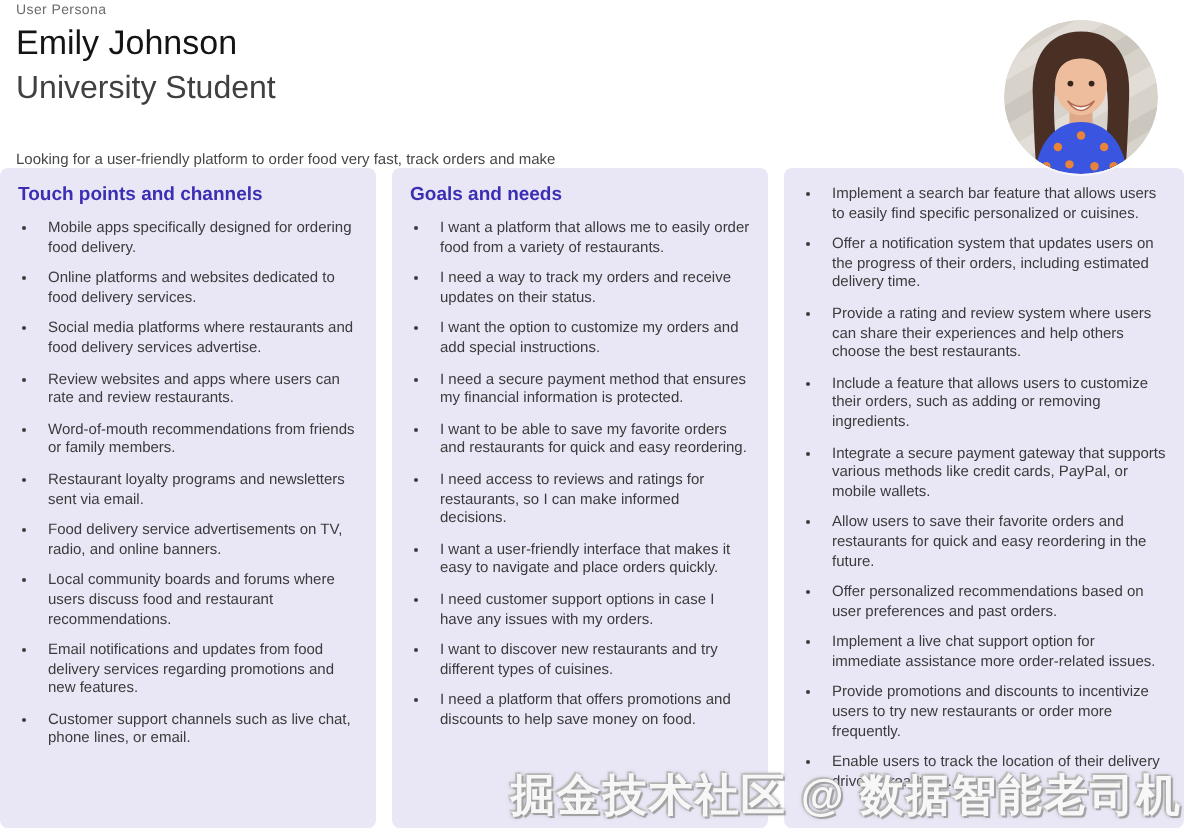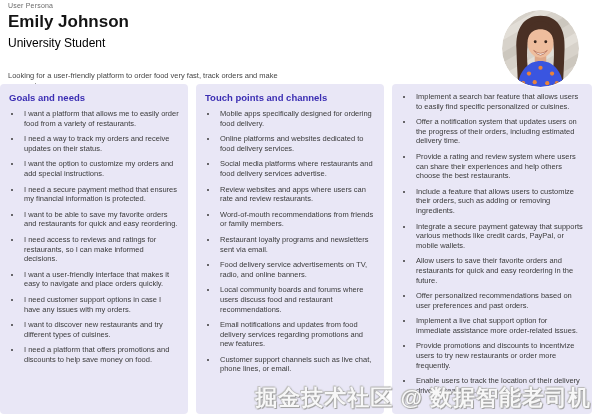--- a/index.html
+++ b/index.html
@@ -4,22 +4,22 @@
 <style>
   html,body{margin:0;padding:0;}
   body{
     width:600px;height:414px;position:relative;overflow:hidden;
     background:#ffffff;
     font-family:"Liberation Sans","DejaVu Sans",sans-serif;
     -webkit-font-smoothing:antialiased;
   }
   .header{position:absolute;left:8px;top:2px;width:380px;}
   .eyebrow{font-size:7px;color:#6b6b6b;letter-spacing:.2px;}
-  .name{font-size:17px;font-weight:bold;color:#141414;margin-top:3px;}
-  .role{font-size:12px;color:#000000;margin-top:4px;}
+  .name{font-size:17px;font-weight:normal;color:#141414;margin-top:3px;}
+  .role{font-size:16px;color:#404040;margin-top:4px;}
   .desc{font-size:7.5px;color:#474747;margin-top:21px;width:300px;line-height:1.35;}
   .avatar-wrap{
     position:absolute;left:502px;top:10px;width:77px;height:77px;border-radius:50%;
     overflow:hidden;z-index:5;box-shadow:0 0 0 1px rgba(255,255,255,.6);
   }
   .columns{
     position:absolute;left:0;top:84px;width:592px;
     display:grid;grid-template-columns:188px 188px 200px;gap:8px;
   }
   .panel{
@@ -86,47 +86,47 @@
             <circle cx="22" cy="76" r="2.2"></circle>
           <circle cx="57" cy="76" r="2.2"></circle>
         </g>
       </g>
     </svg>
   </span>
 </div>
 
 <div class="columns">
   <div class="panel">
+    <h3>Touch points and channels</h3>
+    <ul>
+        <li>Mobile apps specifically designed for ordering food delivery.</li>
+        <li>Online platforms and websites dedicated to food delivery services.</li>
+        <li>Social media platforms where restaurants and food delivery services advertise.</li>
+        <li>Review websites and apps where users can rate and review restaurants.</li>
+        <li>Word-of-mouth recommendations from friends or family members.</li>
+        <li>Restaurant loyalty programs and newsletters sent via email.</li>
+        <li>Food delivery service advertisements on TV, radio, and online banners.</li>
+        <li>Local community boards and forums where users discuss food and restaurant recommendations.</li>
+        <li>Email notifications and updates from food delivery services regarding promotions and new features.</li>
+        <li>Customer support channels such as live chat, phone lines, or email.</li>
+      </ul>
+  </div>
+  <div class="panel">
     <h3>Goals and needs</h3>
     <ul>
         <li>I want a platform that allows me to easily order food from a variety of restaurants.</li>
         <li>I need a way to track my orders and receive updates on their status.</li>
         <li>I want the option to customize my orders and add special instructions.</li>
         <li>I need a secure payment method that ensures my financial information is protected.</li>
         <li>I want to be able to save my favorite orders and restaurants for quick and easy reordering.</li>
         <li>I need access to reviews and ratings for restaurants, so I can make informed decisions.</li>
         <li>I want a user-friendly interface that makes it easy to navigate and place orders quickly.</li>
         <li>I need customer support options in case I have any issues with my orders.</li>
         <li>I want to discover new restaurants and try different types of cuisines.</li>
         <li>I need a platform that offers promotions and discounts to help save money on food.</li>
-      </ul>
-  </div>
-  <div class="panel">
-    <h3>Touch points and channels</h3>
-    <ul>
-        <li>Mobile apps specifically designed for ordering food delivery.</li>
-        <li>Online platforms and websites dedicated to food delivery services.</li>
-        <li>Social media platforms where restaurants and food delivery services advertise.</li>
-        <li>Review websites and apps where users can rate and review restaurants.</li>
-        <li>Word-of-mouth recommendations from friends or family members.</li>
-        <li>Restaurant loyalty programs and newsletters sent via email.</li>
-        <li>Food delivery service advertisements on TV, radio, and online banners.</li>
-        <li>Local community boards and forums where users discuss food and restaurant recommendations.</li>
-        <li>Email notifications and updates from food delivery services regarding promotions and new features.</li>
-        <li>Customer support channels such as live chat, phone lines, or email.</li>
       </ul>
   </div>
   <div class="panel">
     <ul>
         <li>Implement a search bar feature that allows users to easily find specific personalized or cuisines.</li>
         <li>Offer a notification system that updates users on the progress of their orders, including estimated delivery time.</li>
         <li>Provide a rating and review system where users can share their experiences and help others choose the best restaurants.</li>
         <li>Include a feature that allows users to customize their orders, such as adding or removing ingredients.</li>
         <li>Integrate a secure payment gateway that supports various methods like credit cards, PayPal, or mobile wallets.</li>
         <li>Allow users to save their favorite orders and restaurants for quick and easy reordering in the future.</li>

